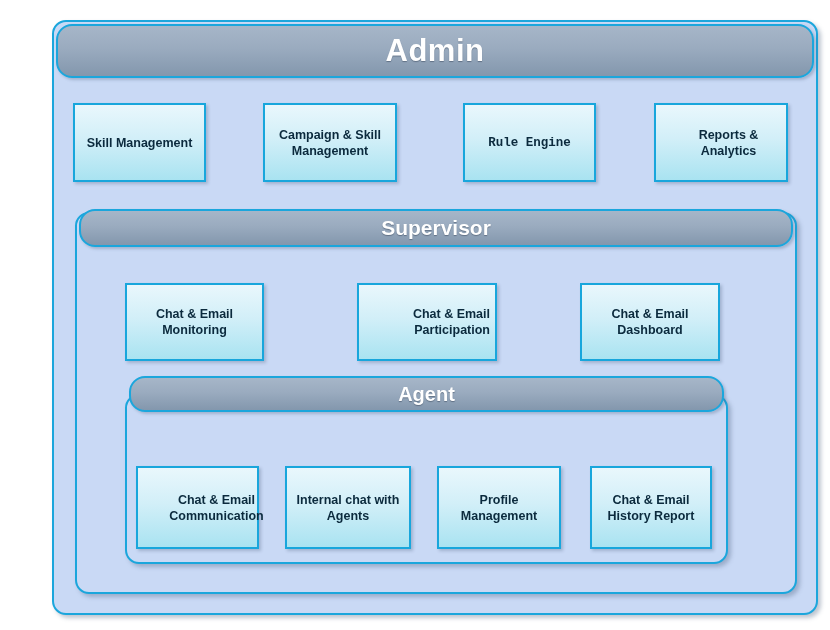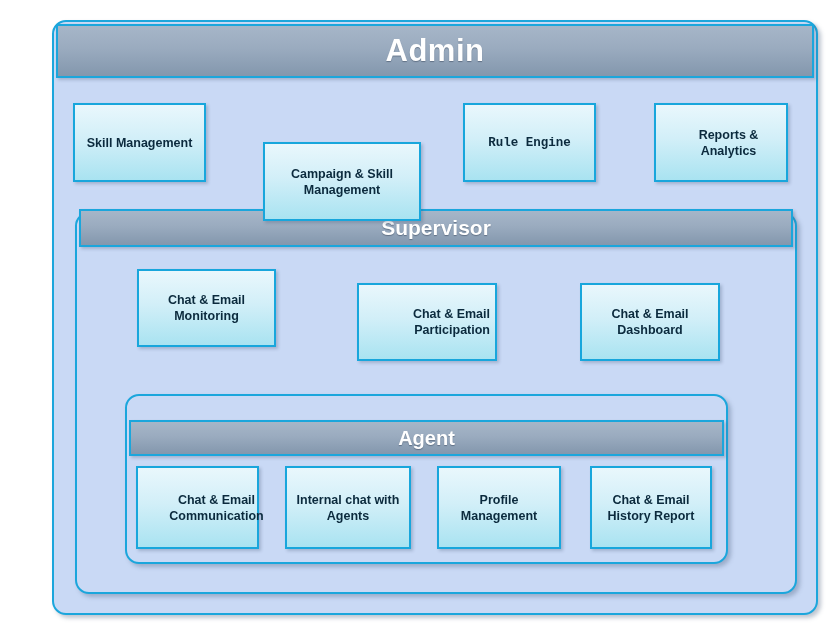--- a/index.html
+++ b/index.html
@@ -50,21 +50,21 @@
   }
 
   
   .header {
     position: absolute;
     box-sizing: border-box;
     display: flex;
     align-items: center;
     justify-content: center;
     border: 2px solid #1ba6dc;
-    border-radius: 0;
+    border-radius: 16px;
     background: linear-gradient(to bottom, #a6b6c8 0%, #9aabbf 45%, #8397ad 100%);
     color: #ffffff;
     font-weight: bold;
     text-shadow: 0 1px 1px rgba(60,75,95,0.55);
     box-shadow: 2px 2px 3px rgba(70,90,120,0.30);
   }
   .header-admin {
     left: 56px;
     top: 24px;
     width: 758px;
@@ -74,21 +74,21 @@
   }
   .header-supervisor {
     left: 79px;
     top: 209px;
     width: 714px;
     height: 38px;
     font-size: 21px;
   }
   .header-agent {
     left: 129px;
-    top: 420px;
+    top: 376px;
     width: 595px;
     height: 36px;
     font-size: 20px;
   }
 
   
   .node {
     position: absolute;
     box-sizing: border-box;
     display: flex;
@@ -100,26 +100,26 @@
     color: #0b2a3d;
     font-size: 12.5px;
     font-weight: bold;
     line-height: 1.28;
     padding: 2px 5px;
     box-shadow: 2px 2px 3px rgba(70,90,120,0.30);
   }
 
   
   .n-user-management       { left: 73px;  top: 103px; width: 133px; height: 79px; }
-  .n-campaign-skill        { left: 263px; top: 103px; width: 158px; height: 79px; margin-top: 39px; }
+  .n-campaign-skill        { left: 263px; top: 103px; width: 134px; height: 79px; }
   .n-rule-engine           { left: 463px; top: 103px; width: 133px; height: 79px; font-family: Liberation Mono, monospace; }
   .n-reports-analytics     { left: 654px; top: 103px; width: 134px; height: 79px; padding-left: 20px; }
 
   
-  .n-monitoring            { left: 125px; top: 269px; width: 139px; height: 78px; margin-left: 12px; }
+  .n-monitoring            { left: 125px; top: 283px; width: 139px; height: 78px; }
   .n-participation         { left: 357px; top: 283px; width: 140px; height: 78px; text-align: right; }
   .n-dashboard             { left: 580px; top: 283px; width: 140px; height: 78px; }
 
   
   .n-communication         { left: 136px; top: 466px; width: 123px; height: 83px; padding-left: 43px; }
   .n-internal-chat         { left: 285px; top: 466px; width: 126px; height: 83px; }
   .n-profile-management    { left: 437px; top: 466px; width: 124px; height: 83px; }
   .n-history-report        { left: 590px; top: 466px; width: 122px; height: 83px; }
 </style>
 </head>

